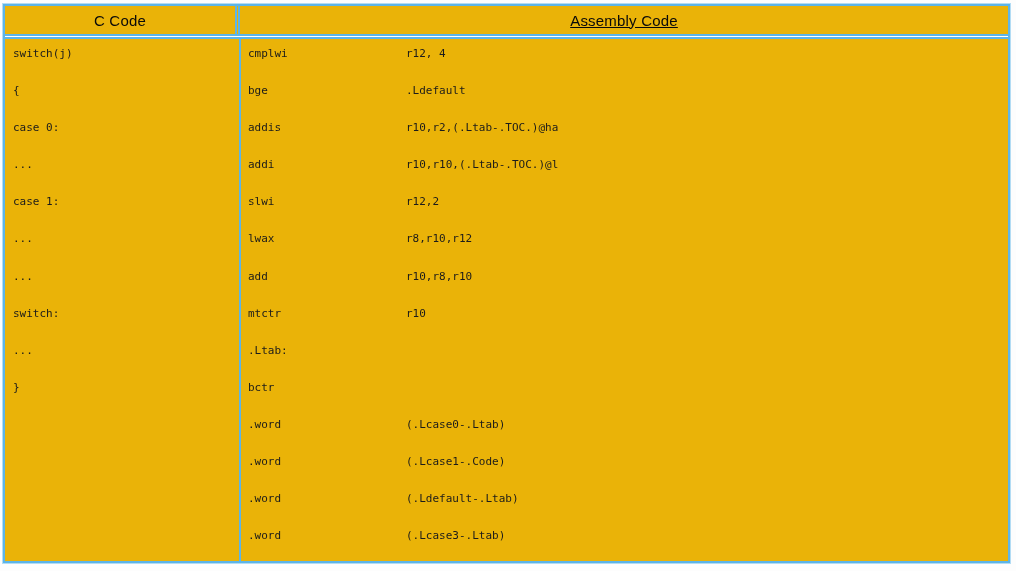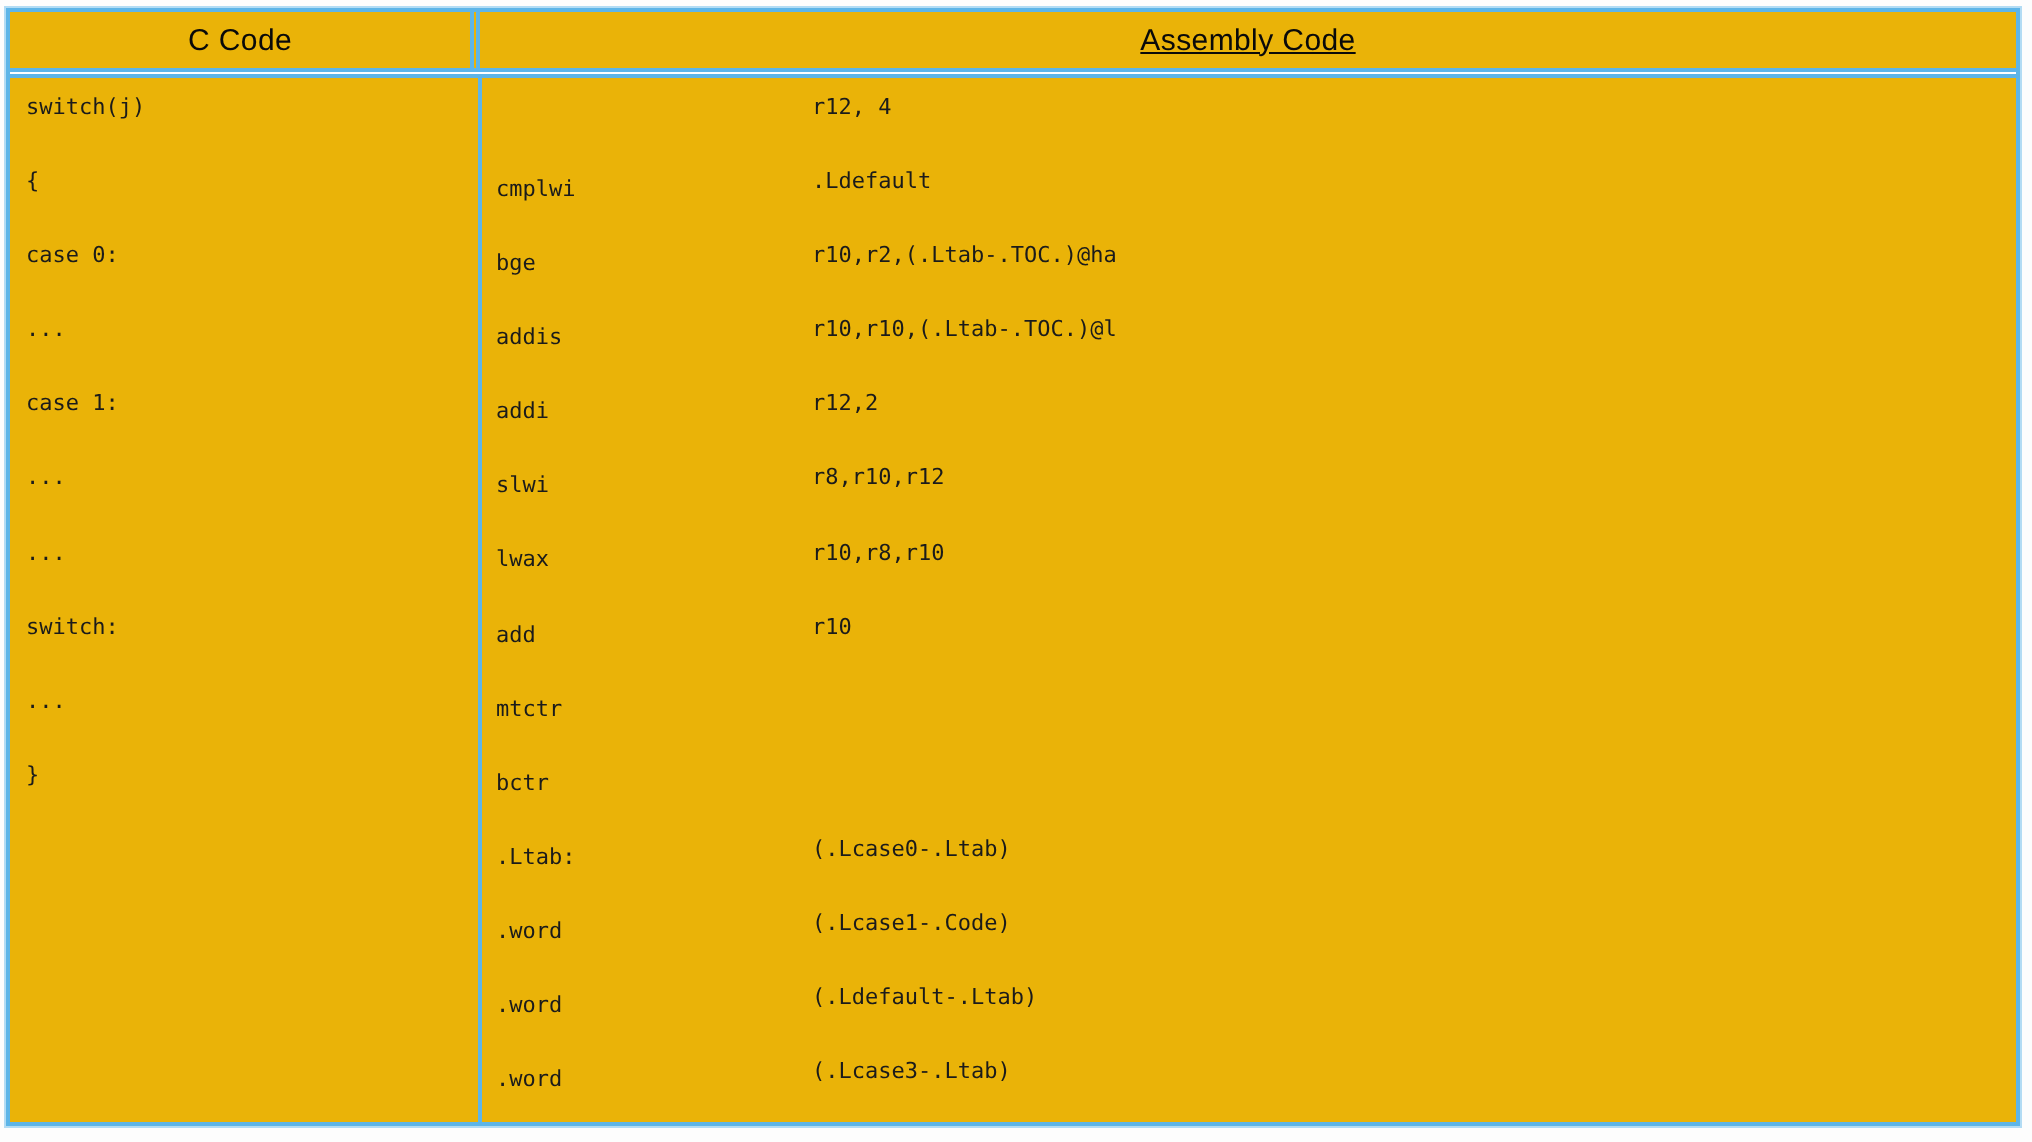--- a/index.html
+++ b/index.html
@@ -34,21 +34,21 @@
   .body{flex:1;display:flex;min-height:0;}
   .col{padding-top:0;}
   .col-left{width:236px;border-right:2px solid var(--blue);}
   .col-right{flex:1;}
   .row{
     height:37.1px;display:flex;align-items:flex-start;padding-top:4px;
     font-size:11px;line-height:22px;white-space:pre;
   }
   .c-row{padding-left:8px;}
   .asm-row{padding-left:7px;}
-  .mnemonic{display:inline-block;width:158px;flex:0 0 158px;margin-top:41px;}
+  .mnemonic{display:inline-block;width:158px;flex:0 0 158px;}
   .operands{display:inline-block;text-align:right;}
 </style>
 </head>
 <body>
 
 <div class="screen">
   <div class="tbl">
 
     <div class="hdr">
       <div class="hdr-cell hdr-left">C Code</div>
@@ -140,26 +140,26 @@
             <span class="mnemonic">add</span>
             <span class="operands">r10,r8,r10</span>
           </div>
 
           <div class="row asm-row">
             <span class="mnemonic">mtctr</span>
             <span class="operands">r10</span>
           </div>
 
           <div class="row asm-row">
-            <span class="mnemonic">bctr</span>
+            <span class="mnemonic">.Ltab:</span>
             <span class="operands"></span>
           </div>
 
           <div class="row asm-row">
-            <span class="mnemonic">.Ltab:</span>
+            <span class="mnemonic">bctr</span>
             <span class="operands"></span>
           </div>
 
           <div class="row asm-row">
             <span class="mnemonic">.word</span>
             <span class="operands">(.Lcase0-.Ltab)</span>
           </div>
 
           <div class="row asm-row">
             <span class="mnemonic">.word</span>

